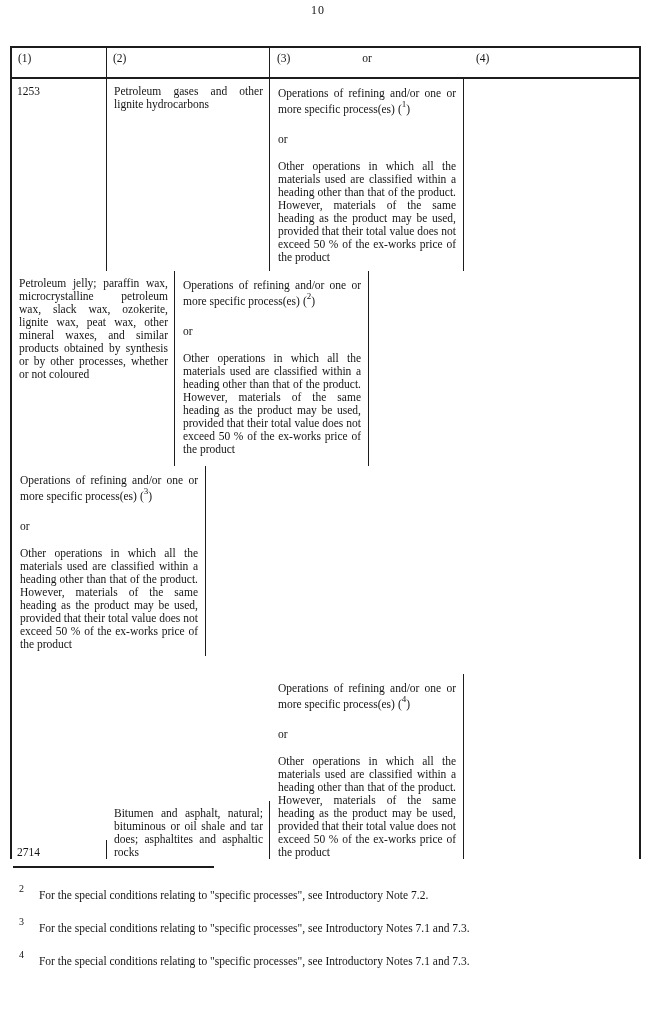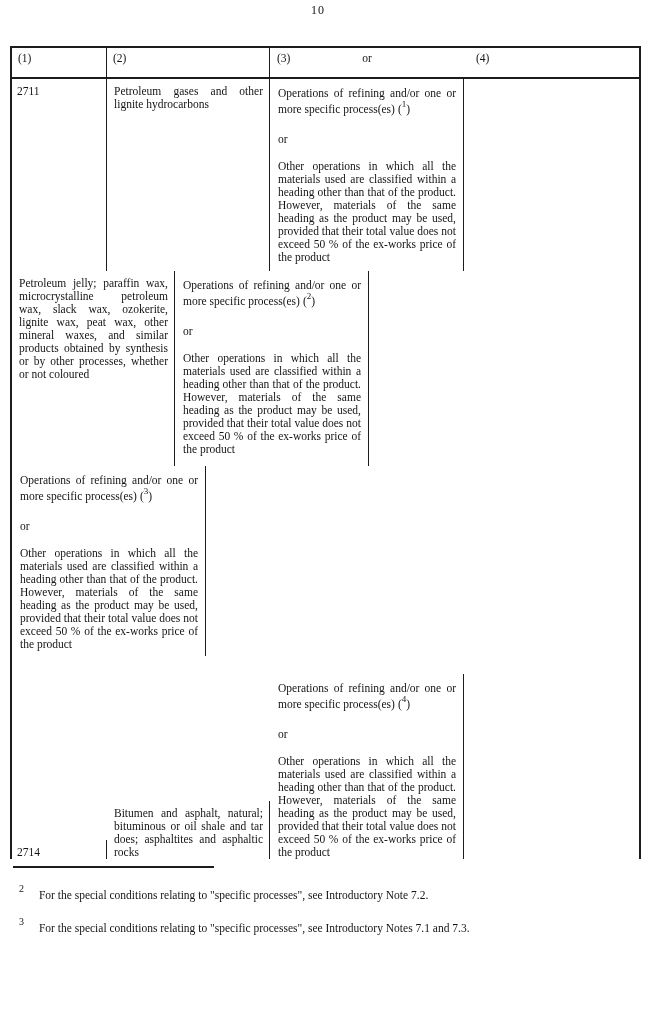--- a/index.html
+++ b/index.html
@@ -102,21 +102,21 @@
       </div>
       <div class="hcell h34">
         <span class="h3-label">(3)</span>
         <span class="hor-label">or</span>
         <span class="h4-label">(4)</span>
       </div>
     </div>
     <div id="table-body">
   <div class="t-row">
     <div class="cell c1">
-      <span>2711</span>
+      <span>1253</span>
     </div>
     <div class="cell c2">
       <p>Petroleum gases and other lignite hydrocarbons</p>
     </div>
     <div class="cell c3">
       <p class="rule-intro"><span>Operations of refining and/or one or more specific process(es)</span><span class="ref"><span>(</span><sup>1</sup><span>)</span></span></p>
       <p class="rule-or">or</p>
       <p class="rule-alt">Other operations in which all the materials used are classified within a heading other than that of the product. However, materials of the same heading as the product may be used, provided that their total value does not exceed 50 % of the ex-works price of the product</p>
     </div>
     <div class="cell c4"></div>
@@ -167,15 +167,19 @@
   <div class="footnote">
     <sup class="fn-marker">2</sup>
     <span class="fn-text">For the special conditions relating to "specific processes", see Introductory Note 7.2.</span>
   </div>
 
   <div class="footnote">
     <sup class="fn-marker">3</sup>
     <span class="fn-text">For the special conditions relating to "specific processes", see Introductory Notes 7.1 and 7.3.</span>
   </div>
 
+  <div class="footnote">
+    <sup class="fn-marker">4</sup>
+    <span class="fn-text">For the special conditions relating to "specific processes", see Introductory Notes 7.1 and 7.3.</span>
+  </div>
 </div>
 
 </div>
 
 </body></html>

